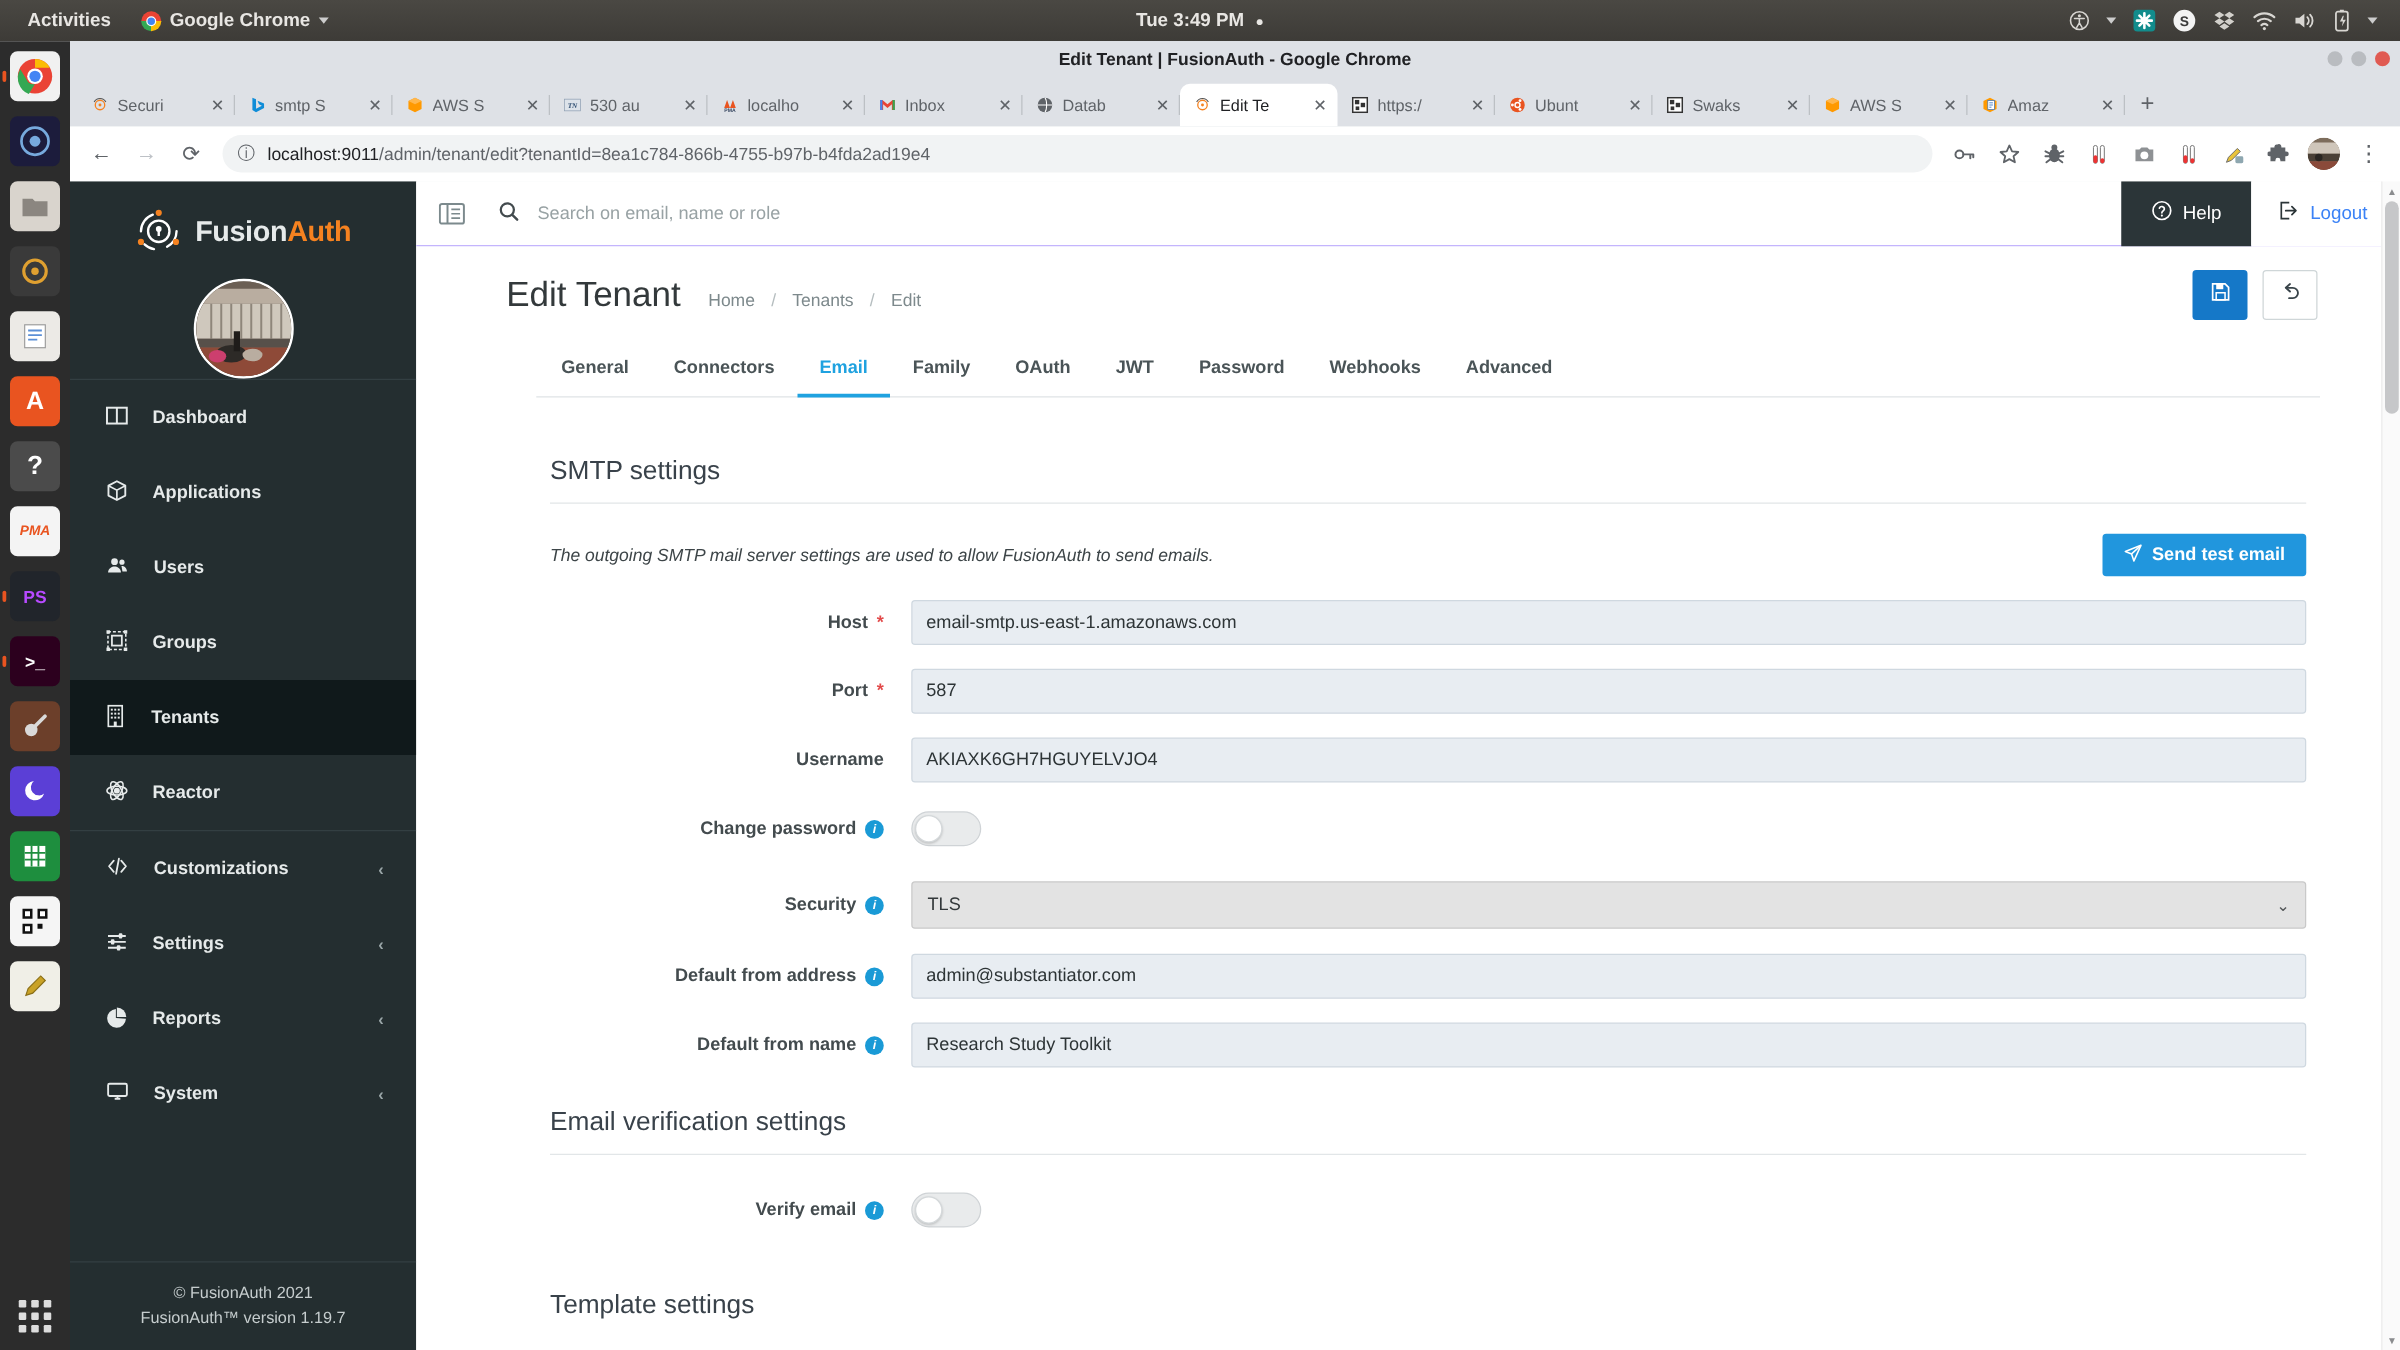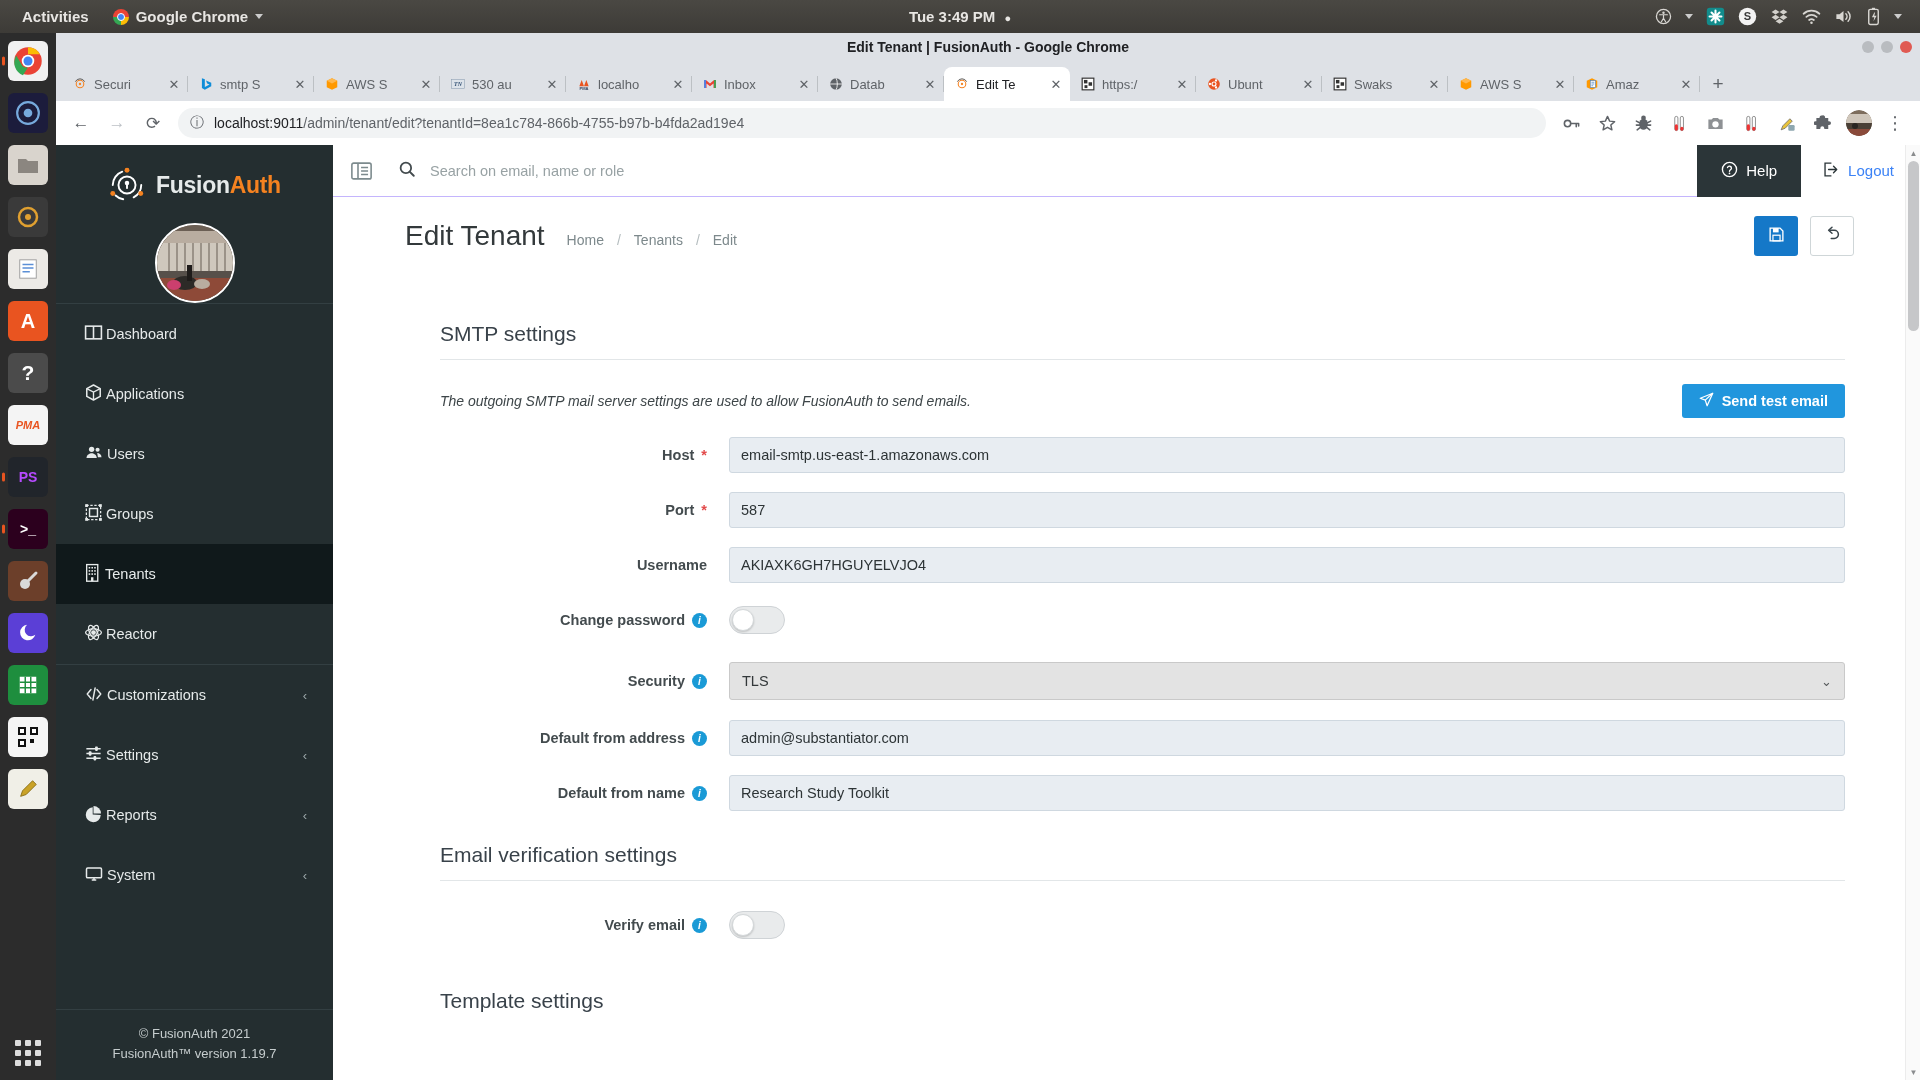--- a/index.html
+++ b/index.html
@@ -104,22 +104,22 @@
   #fa-logo .wordmark { font-size:23px; font-weight:bold; letter-spacing:-0.3px; }
   #fa-logo .wordmark .orange { color:#f58220; }
   #avatar-wrap { display:flex; justify-content:center; margin-top:19px; }
   #avatar {
     width:80px;height:80px;border-radius:50%;border:2px solid #fff;overflow:hidden;
     background:#6d6258;
   }
   #uname { text-align:center; margin-top:14px; font-size:14.5px; display:flex; align-items:center; justify-content:center; gap:9px; padding-bottom:20px; }
   .navlist { border-top:1px solid #333f42; }
   .navitem {
-    display:flex; align-items:center; height:60px; padding-left:28px; gap:3px;
-    font-size:14.5px; cursor:pointer; color:#e6eaea; position:relative;
+    display:flex; align-items:center; height:60px; padding-left:28px; gap:19px;
+    font-size:14.5px; cursor:pointer; color:#e6eaea; position:relative;font-weight:bold;
   }
   .navitem.active { background:#10191b; }
   .navitem .chev { margin-left:auto; margin-right:26px; font-size:13px; color:#9aa6a8; }
   .navgroup-sep { border-top:1px solid #333f42; }
   #fa-foot { margin-top:auto; border-top:1px solid #333f42; text-align:center; font-size:13px; color:#c6cdce; padding:14px 0 16px; line-height:1.55; }
 
   
   #fa-main { position:absolute; left:277px; top:0; width:1587px; height:935px; background:#fff; }
   #fa-topbar { height:52px; border-bottom:1px solid #c4b5fd; display:flex; align-items:center; }
   #collapse-btn { width:56px; display:flex; align-items:center; justify-content:center; color:#7c8a8d; font-size:18px; cursor:pointer; }
@@ -791,20 +791,31 @@
                   <path d="M9 7H15a5.5 5.5 0 010 11h-4" fill="none" stroke="#39444a" stroke-width="2" stroke-linecap="round"></path>
                   <path d="M12 3L7.5 7 12 11" fill="none" stroke="#39444a" stroke-width="2" stroke-linecap="round" stroke-linejoin="round"></path>
                 </svg></span>
           </div>
         </div>
       </div>
 
       <div id="content">
         <div id="card">
 
+          <div id="tabs">
+            <div class="ftab">General</div>
+            <div class="ftab">Connectors</div>
+            <div class="ftab active">Email</div>
+            <div class="ftab">Family</div>
+            <div class="ftab">OAuth</div>
+            <div class="ftab">JWT</div>
+            <div class="ftab">Password</div>
+            <div class="ftab">Webhooks</div>
+            <div class="ftab">Advanced</div>
+          </div>
 
           <h2 class="sec-title">SMTP settings</h2>
           <div class="sec-rule"></div>
 
           <div class="desc-row">
             <div class="desc">The outgoing SMTP mail server settings are used to allow FusionAuth to send emails.</div>
             <button class="btn-blue">
               <span><svg width="15" height="15" viewBox="0 0 24 24">
                     <path d="M22 2L2 10l8 3 3 9z" fill="none" stroke="#fff" stroke-width="2" stroke-linejoin="round"></path>
                     <path d="M10 13L22 2" stroke="#fff" stroke-width="2"></path>

